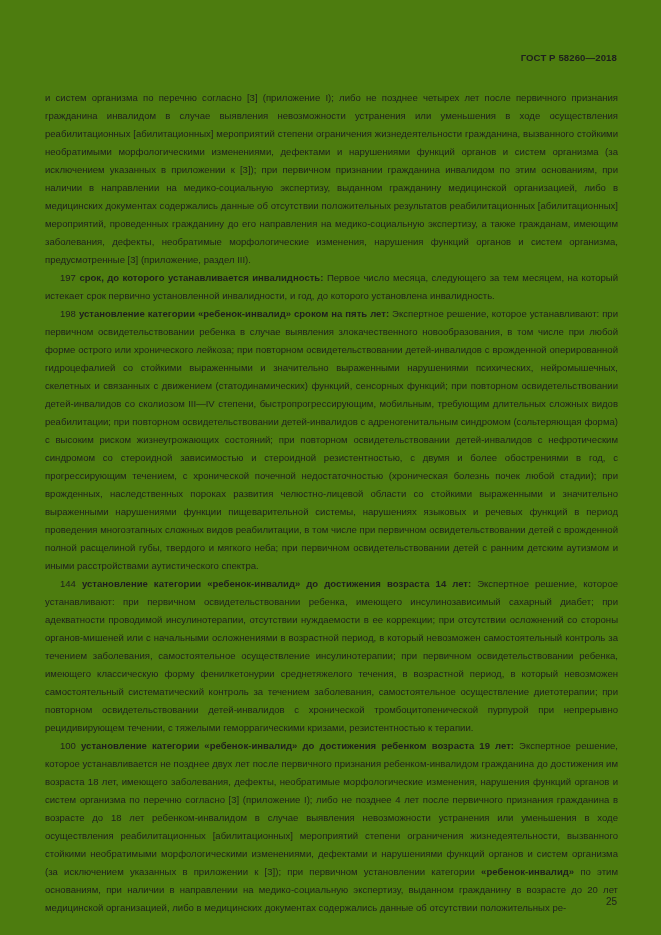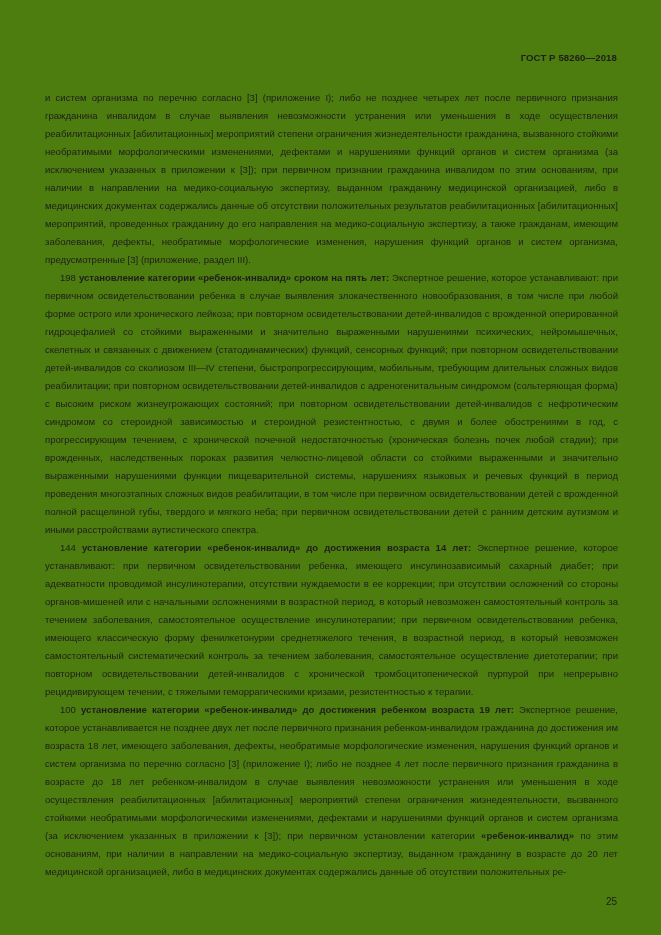--- a/index.html
+++ b/index.html
@@ -55,20 +55,25 @@
 <div class="page">
 
   <div class="doc-header">
     <span>ГОСТ Р 58260—2018</span>
   </div>
 
   <div class="doc-body">
 
     <p class="para flush">и систем организма по перечню согласно [3] (приложение I); либо не позднее четырех лет после первичного признания гражданина инвалидом в случае выявления невозможности устранения или уменьшения в ходе осуществления реабилитационных [абилитационных] мероприятий степени ограничения жизнедеятельности гражданина, вызванного стойкими необратимыми морфологическими изменениями, дефектами и нарушениями функций органов и систем организма (за исключением указанных в приложении к [3]); при первичном признании гражданина инвалидом по этим основаниям, при наличии в направлении на медико-социальную экспертизу, выданном гражданину медицинской организацией, либо в медицинских документах содержались данные об отсутствии положительных результатов реабилитационных [абилитационных] мероприятий, проведенных гражданину до его направления на медико-социальную экспертизу, а также гражданам, имеющим заболевания, дефекты, необратимые морфологические изменения, нарушения функций органов и систем организма, предусмотренные [3] (приложение, раздел III).</p>
 
+    <p class="para">
+      <span>197</span>
+      <b>срок, до которого устанавливается инвалидность:</b>
+      <span>Первое число месяца, следующего за тем месяцем, на который истекает срок первично установленной инвалидности, и год, до которого установлена инвалидность.</span>
+    </p>
 
     <p class="para">
       <span>198</span>
       <b>установление категории «ребенок-инвалид» сроком на пять лет:</b>
       <span>Экспертное решение, которое устанавливают: при первичном освидетельствовании ребенка в случае выявления злокачественного новообразования, в том числе при любой форме острого или хронического лейкоза; при повторном освидетельствовании детей-инвалидов с врожденной оперированной гидроцефалией со стойкими выраженными и значительно выраженными нарушениями психических, нейромышечных, скелетных и связанных с движением (статодинамических) функций, сенсорных функций; при повторном освидетельствовании детей-инвалидов со сколиозом III—IV степени, быстропрогрессирующим, мобильным, требующим длительных сложных видов реабилитации; при повторном освидетельствовании детей-инвалидов с адреногенитальным синдромом (сольтеряющая форма) с высоким риском жизнеугрожающих состояний; при повторном освидетельствовании детей-инвалидов с нефротическим синдромом со стероидной зависимостью и стероидной резистентностью, с двумя и более обострениями в год, с прогрессирующим течением, с хронической почечной недостаточностью (хроническая болезнь почек любой стадии); при врожденных, наследственных пороках развития челюстно-лицевой области со стойкими выраженными и значительно выраженными нарушениями функции пищеварительной системы, нарушениях языковых и речевых функций в период проведения многоэтапных сложных видов реабилитации, в том числе при первичном освидетельствовании детей с врожденной полной расщелиной губы, твердого и мягкого неба; при первичном освидетельствовании детей с ранним детским аутизмом и иными расстройствами аутистического спектра.</span>
     </p>
 
     <p class="para">
       <span>144</span>
       <b>установление категории «ребенок-инвалид» до достижения возраста 14 лет:</b>

